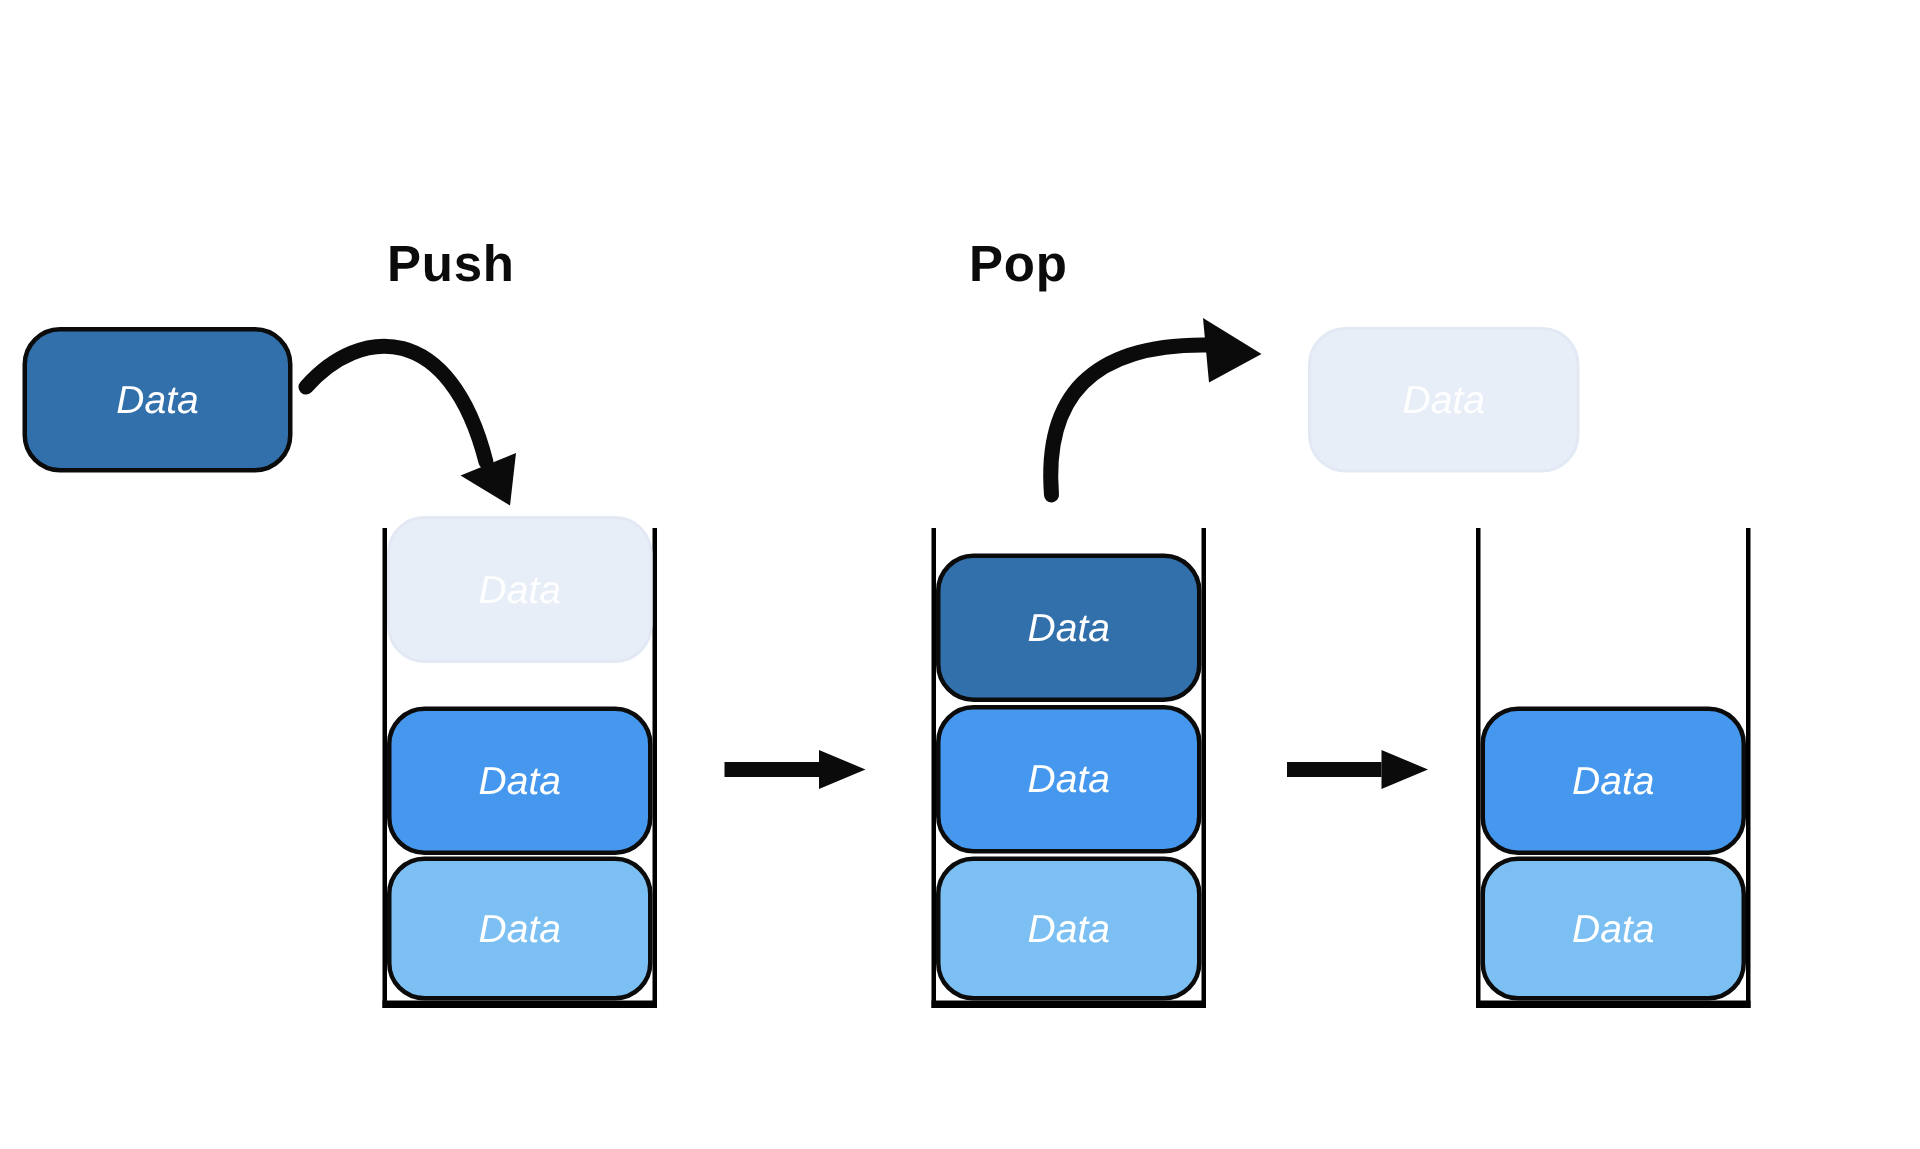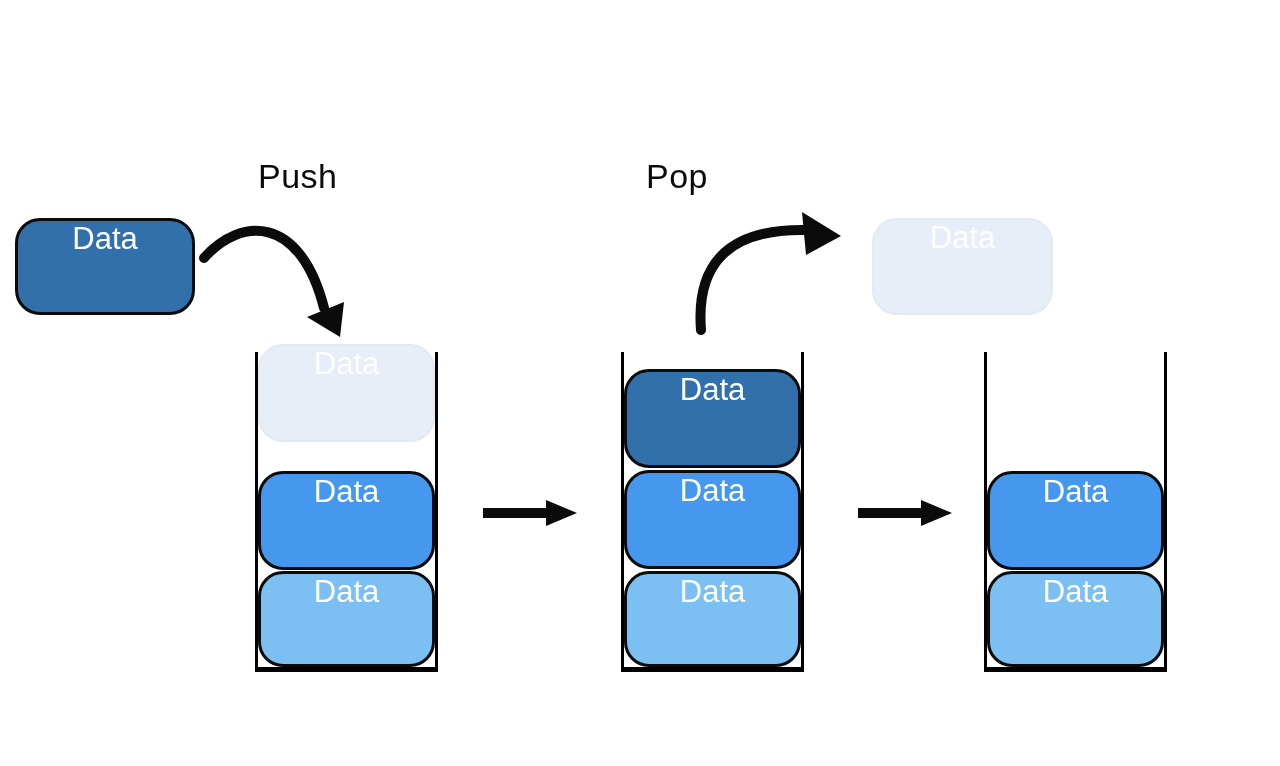--- a/index.html
+++ b/index.html
@@ -11,34 +11,35 @@
   .canvas {
     position: relative;
     width: 1280px;
     height: 766px;
     background: #ffffff;
     overflow: hidden;
   }
   .op-label {
     position: absolute;
     font-size: 34px;
-    font-weight: 400;
+    font-weight: 700;
     color: #0b0b0b;
     letter-spacing: 0.5px;
   }
   .databox {
     position: absolute;
     box-sizing: border-box;
     border-radius: 25px;
     display: flex;
-    align-items: flex-start;
+    align-items: center;
     justify-content: center;
-    font-size: 31px;
+    font-size: 26px;
     font-weight: 400;
     color: #ffffff;
+    font-style: italic;
   }
   .databox.dark   { background: #3170ab; border: 3px solid #0b0b0b; }
   .databox.medium { background: #4598ee; border: 3px solid #0b0b0b; }
   .databox.light  { background: #7cc0f3; border: 3px solid #0b0b0b; }
   .databox.ghost  { background: #e8eef7; border: 2px solid #e2e9f4; color: rgba(255,255,255,0.92); }
   .stack {
     position: absolute;
     box-sizing: border-box;
     width: 183px;
     height: 320px;

